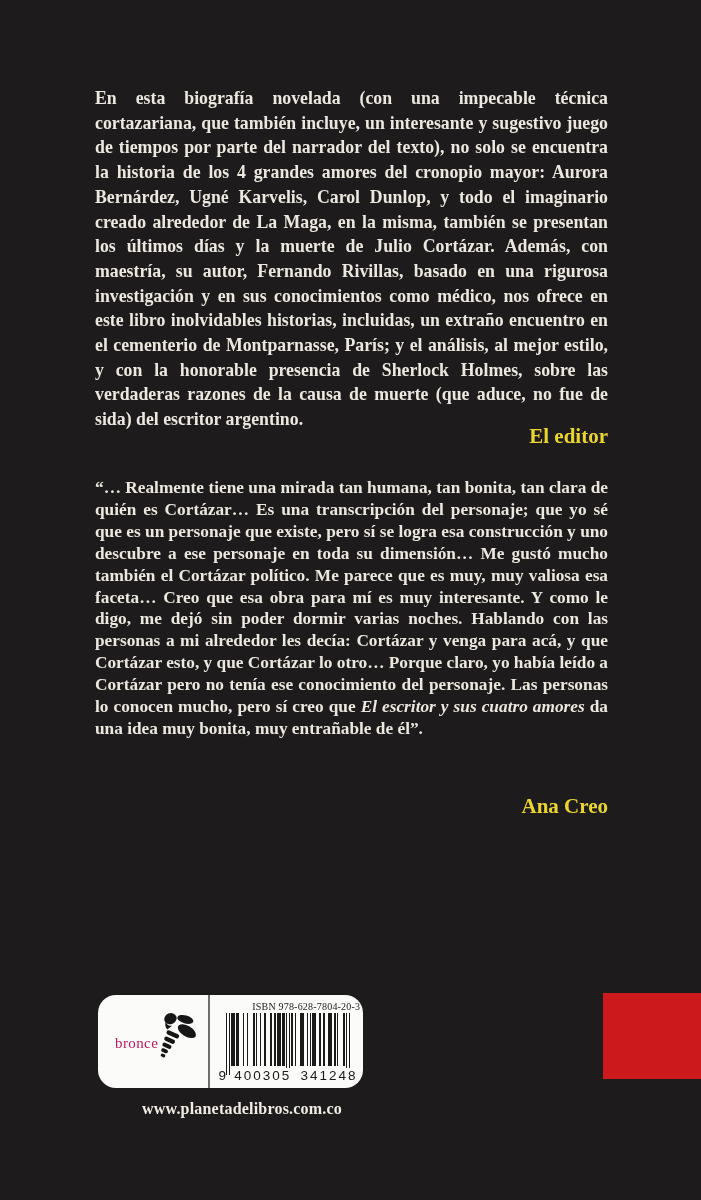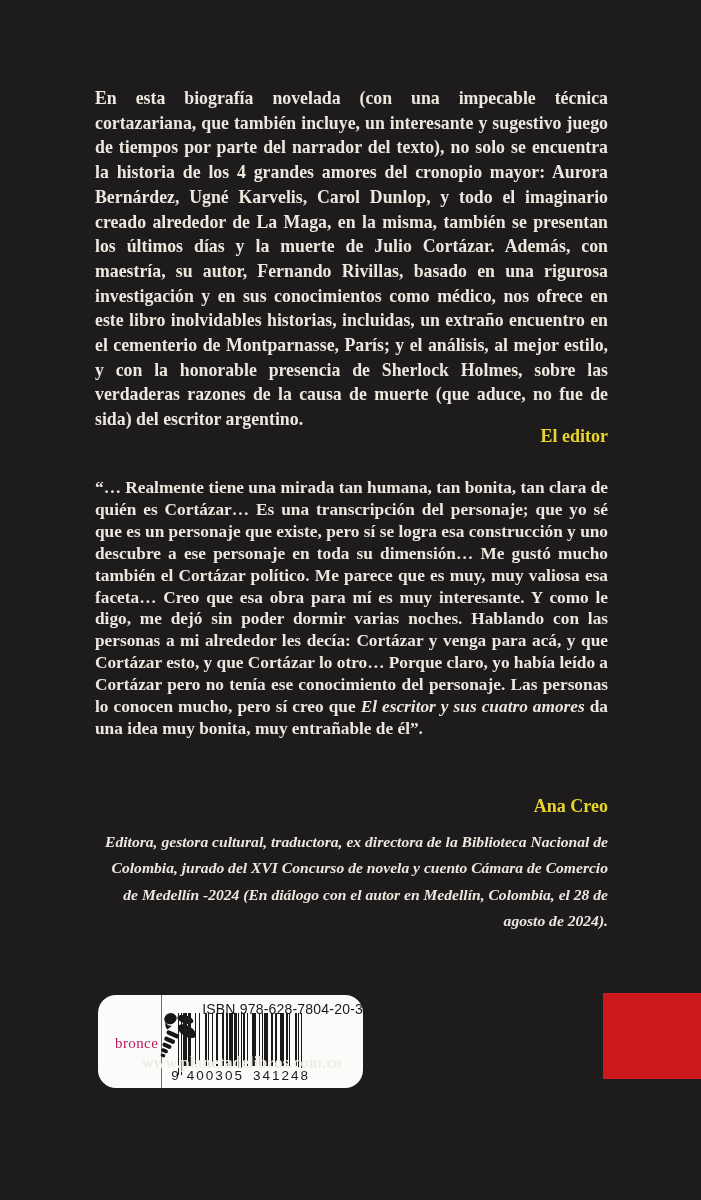--- a/index.html
+++ b/index.html
@@ -15,21 +15,21 @@
   .page{position:relative;width:701px;height:1200px;background:var(--bg);overflow:hidden;padding-left:28px;}
 
   .textblock{position:absolute;left:95px;width:513px;margin:0;color:var(--body);}
 
   .synopsis{
     top:86px;font-size:17.8px;line-height:24.7px;font-weight:700;
     text-align:justify;text-justify:inter-word;
   }
   .sig{
     position:absolute;left:95px;width:513px;margin:0;text-align:right;
-    color:var(--yellow);font-weight:700;font-size:18px;line-height:24px;
+    color:var(--yellow);font-weight:700;font-size:21px;line-height:24px;
   }
   .sig-editor{top:424px;}
   .sig-author{top:794px;}
   .quote{
     top:477px;font-size:17.3px;line-height:21.9px;font-weight:700;
     text-align:justify;text-justify:inter-word;
   }
   .quote .em-italic{font-style:italic;}
   .bio{
     top:829px;font-size:15.6px;line-height:26.3px;font-weight:700;font-style:italic;
@@ -44,51 +44,50 @@
   .imprint-box{position:relative;width:110px;height:100%;}
   .imprint-name{
     position:absolute;left:17px;top:40px;color:#be185d;font-size:15px;
     letter-spacing:0.4px;font-weight:400;
   }
   .bee{position:absolute;left:56px;top:15px;}
   .plate-divider{width:1.5px;height:100%;background:#6e6e6e;}
   .barcode-box{position:relative;flex:1;height:100%;}
   .isbn-number{
     margin-top:6px;text-align:center;color:var(--ink);
-    font-family:Liberation Sans, sans-serif;
-    font-size:14px;font-weight:400;letter-spacing:0.2px;white-space:nowrap;margin-left:40px;
+    font-family:Liberation Serif, serif;
+    font-size:10px;font-weight:400;letter-spacing:0.2px;white-space:nowrap;margin-left:40px;
   }
   .barcode-svg{position:absolute;left:16px;top:18px;}
   .barcode-digits{
     position:absolute;left:9px;top:73px;width:140px;
     display:flex;justify-content:space-between;align-items:baseline;
     font-family:"Liberation Sans","DejaVu Sans",sans-serif;
     font-size:13.5px;color:var(--ink);background:transparent;
   }
   .barcode-digits .grp{letter-spacing:2px;background:var(--plate);padding:0 1px;}
   .red-block{position:absolute;left:603px;top:993px;width:98px;height:86px;background:var(--red);}
   .website{
-    position:absolute;left:142px;top:1054px;margin:0;color:#f1ede6;
+    position:absolute;left:142px;top:1100px;margin:0;color:#f1ede6;
     font-size:16px;font-weight:700;letter-spacing:0.2px;
   }
 </style>
 </head>
 <body>
 
 <div class="page">
 
   <p class="textblock synopsis">En esta biografía novelada (con una impecable técnica cortazariana, que también incluye, un interesante y sugestivo juego de tiempos por parte del narrador del texto), no solo se encuentra la historia de los 4 grandes amores del cronopio mayor: Aurora Bernárdez, Ugné Karvelis, Carol Dunlop, y todo el imaginario creado alrededor de La Maga, en la misma, también se presentan los últimos días y la muerte de Julio Cortázar. Además, con maestría, su autor, Fernando Rivillas, basado en una rigurosa investigación y en sus conocimientos como médico, nos ofrece en este libro inolvidables historias, incluidas, un extraño encuentro en el cementerio de Montparnasse, París; y el análisis, al mejor estilo, y con la honorable presencia de Sherlock Holmes, sobre las verdaderas razones de la causa de muerte (que aduce, no fue de sida) del escritor argentino.</p>
 
   <p class="sig sig-editor">El editor</p>
 
   <p class="textblock quote"><span>“… Realmente tiene una mirada tan humana, tan bonita, tan clara de quién es Cortázar… Es una transcripción del personaje; que yo sé que es un personaje que existe, pero sí se logra esa construcción y uno descubre a ese personaje en toda su dimensión… Me gustó mucho también el Cortázar político. Me parece que es muy, muy valiosa esa faceta… Creo que esa obra para mí es muy interesante. Y como le digo, me dejó sin poder dormir varias noches. Hablando con las personas a mi alrededor les decía: Cortázar y venga para acá, y que Cortázar esto, y que Cortázar lo otro… Porque claro, yo había leído a Cortázar pero no tenía ese conocimiento del personaje. Las personas lo conocen mucho, pero sí creo que </span><span class="em-italic">El escritor y sus cuatro amores</span><span> da una idea muy bonita, muy entrañable de él”.</span></p>
 
   <p class="sig sig-author">Ana Creo</p>
 
-  <p class="textblock bio">Editora, gestora cultural, traductora, ex directora de la Biblioteca Nacional de Colombia, jurado del XVI Concurso de novela y cuento Cámara de Comercio de Medellín -2024 (En diálogo con el autor en Medellín, Colombia, el 28 de agosto de 2024).</p>
 
   <div class="isbn-plate">
     <div class="imprint-box">
       <span class="imprint-name">bronce</span>
       <svg class="bee" width="47" height="58" viewBox="0 0 60 74" aria-hidden="true">
         <g fill="#161616">
           <ellipse cx="21" cy="11" rx="8" ry="7" transform="rotate(-22 21 11)"></ellipse>
           <path d="M15 14 Q16 21 23 20 L17 25 Q13 20 15 14 Z"></path>
           <ellipse cx="40" cy="12" rx="10.5" ry="5.2" transform="rotate(16 40 12)"></ellipse>
           <ellipse cx="42" cy="27" rx="13" ry="6.8" transform="rotate(31 42 27)"></ellipse>

